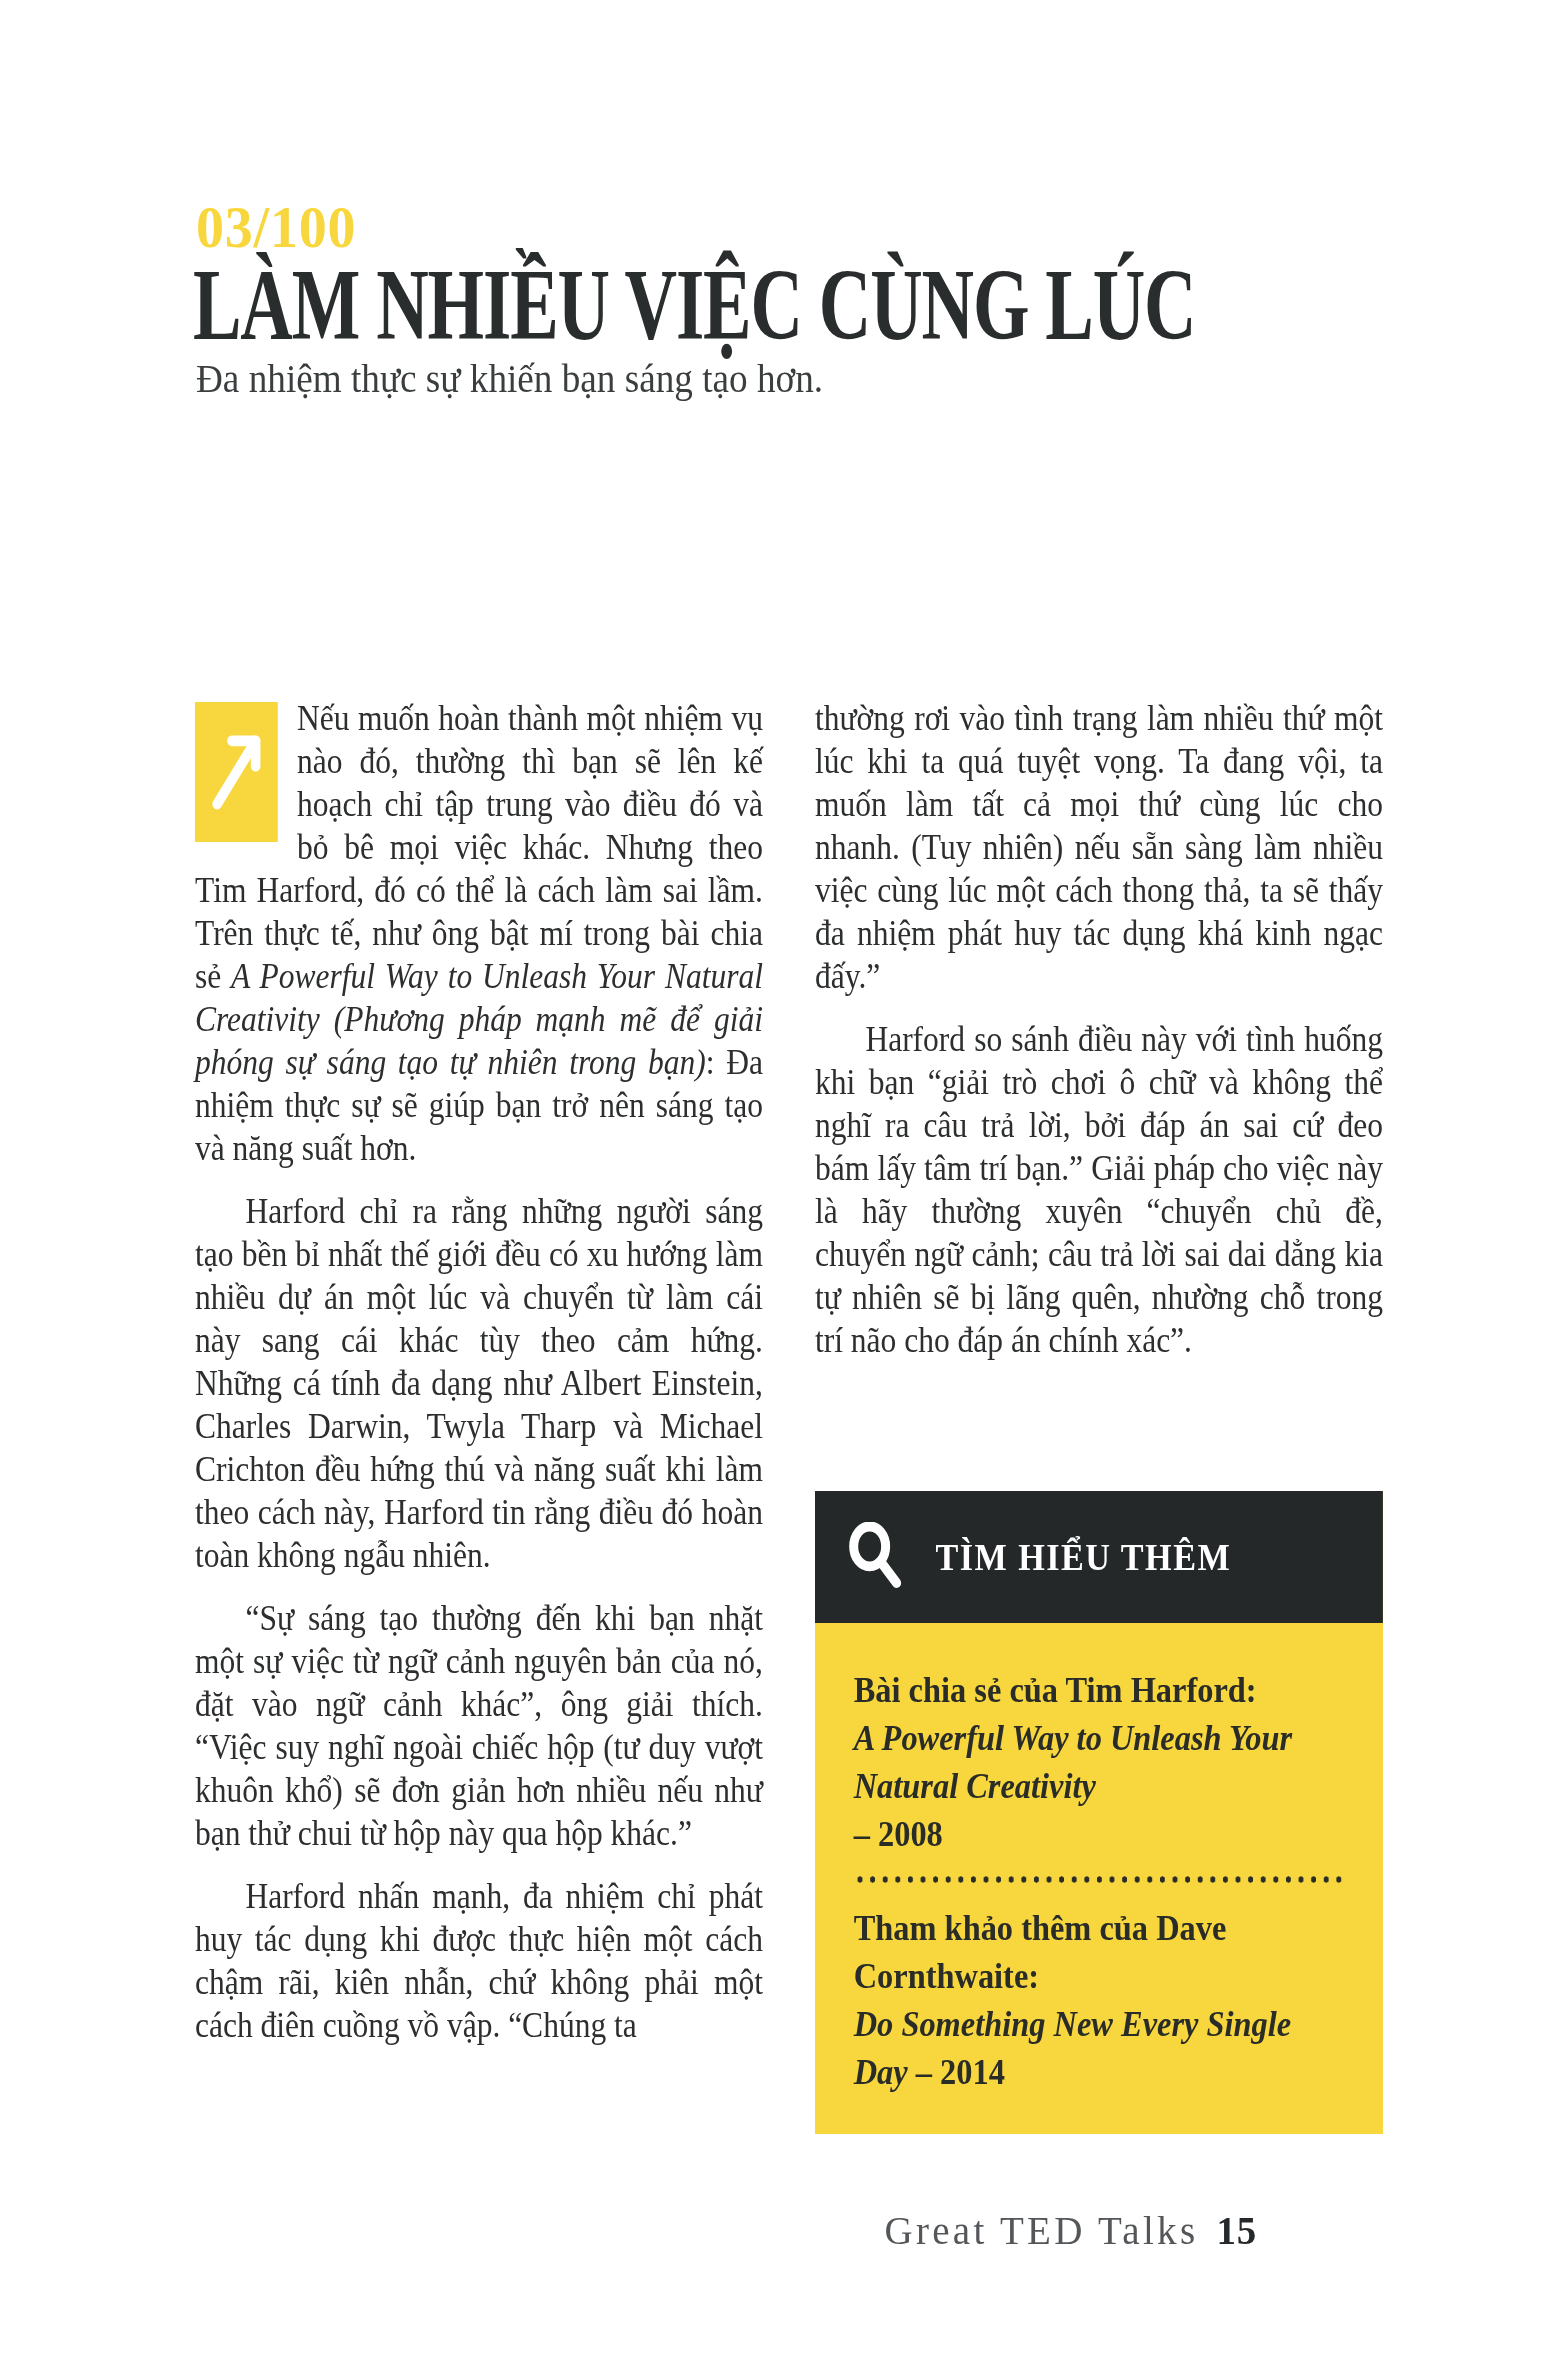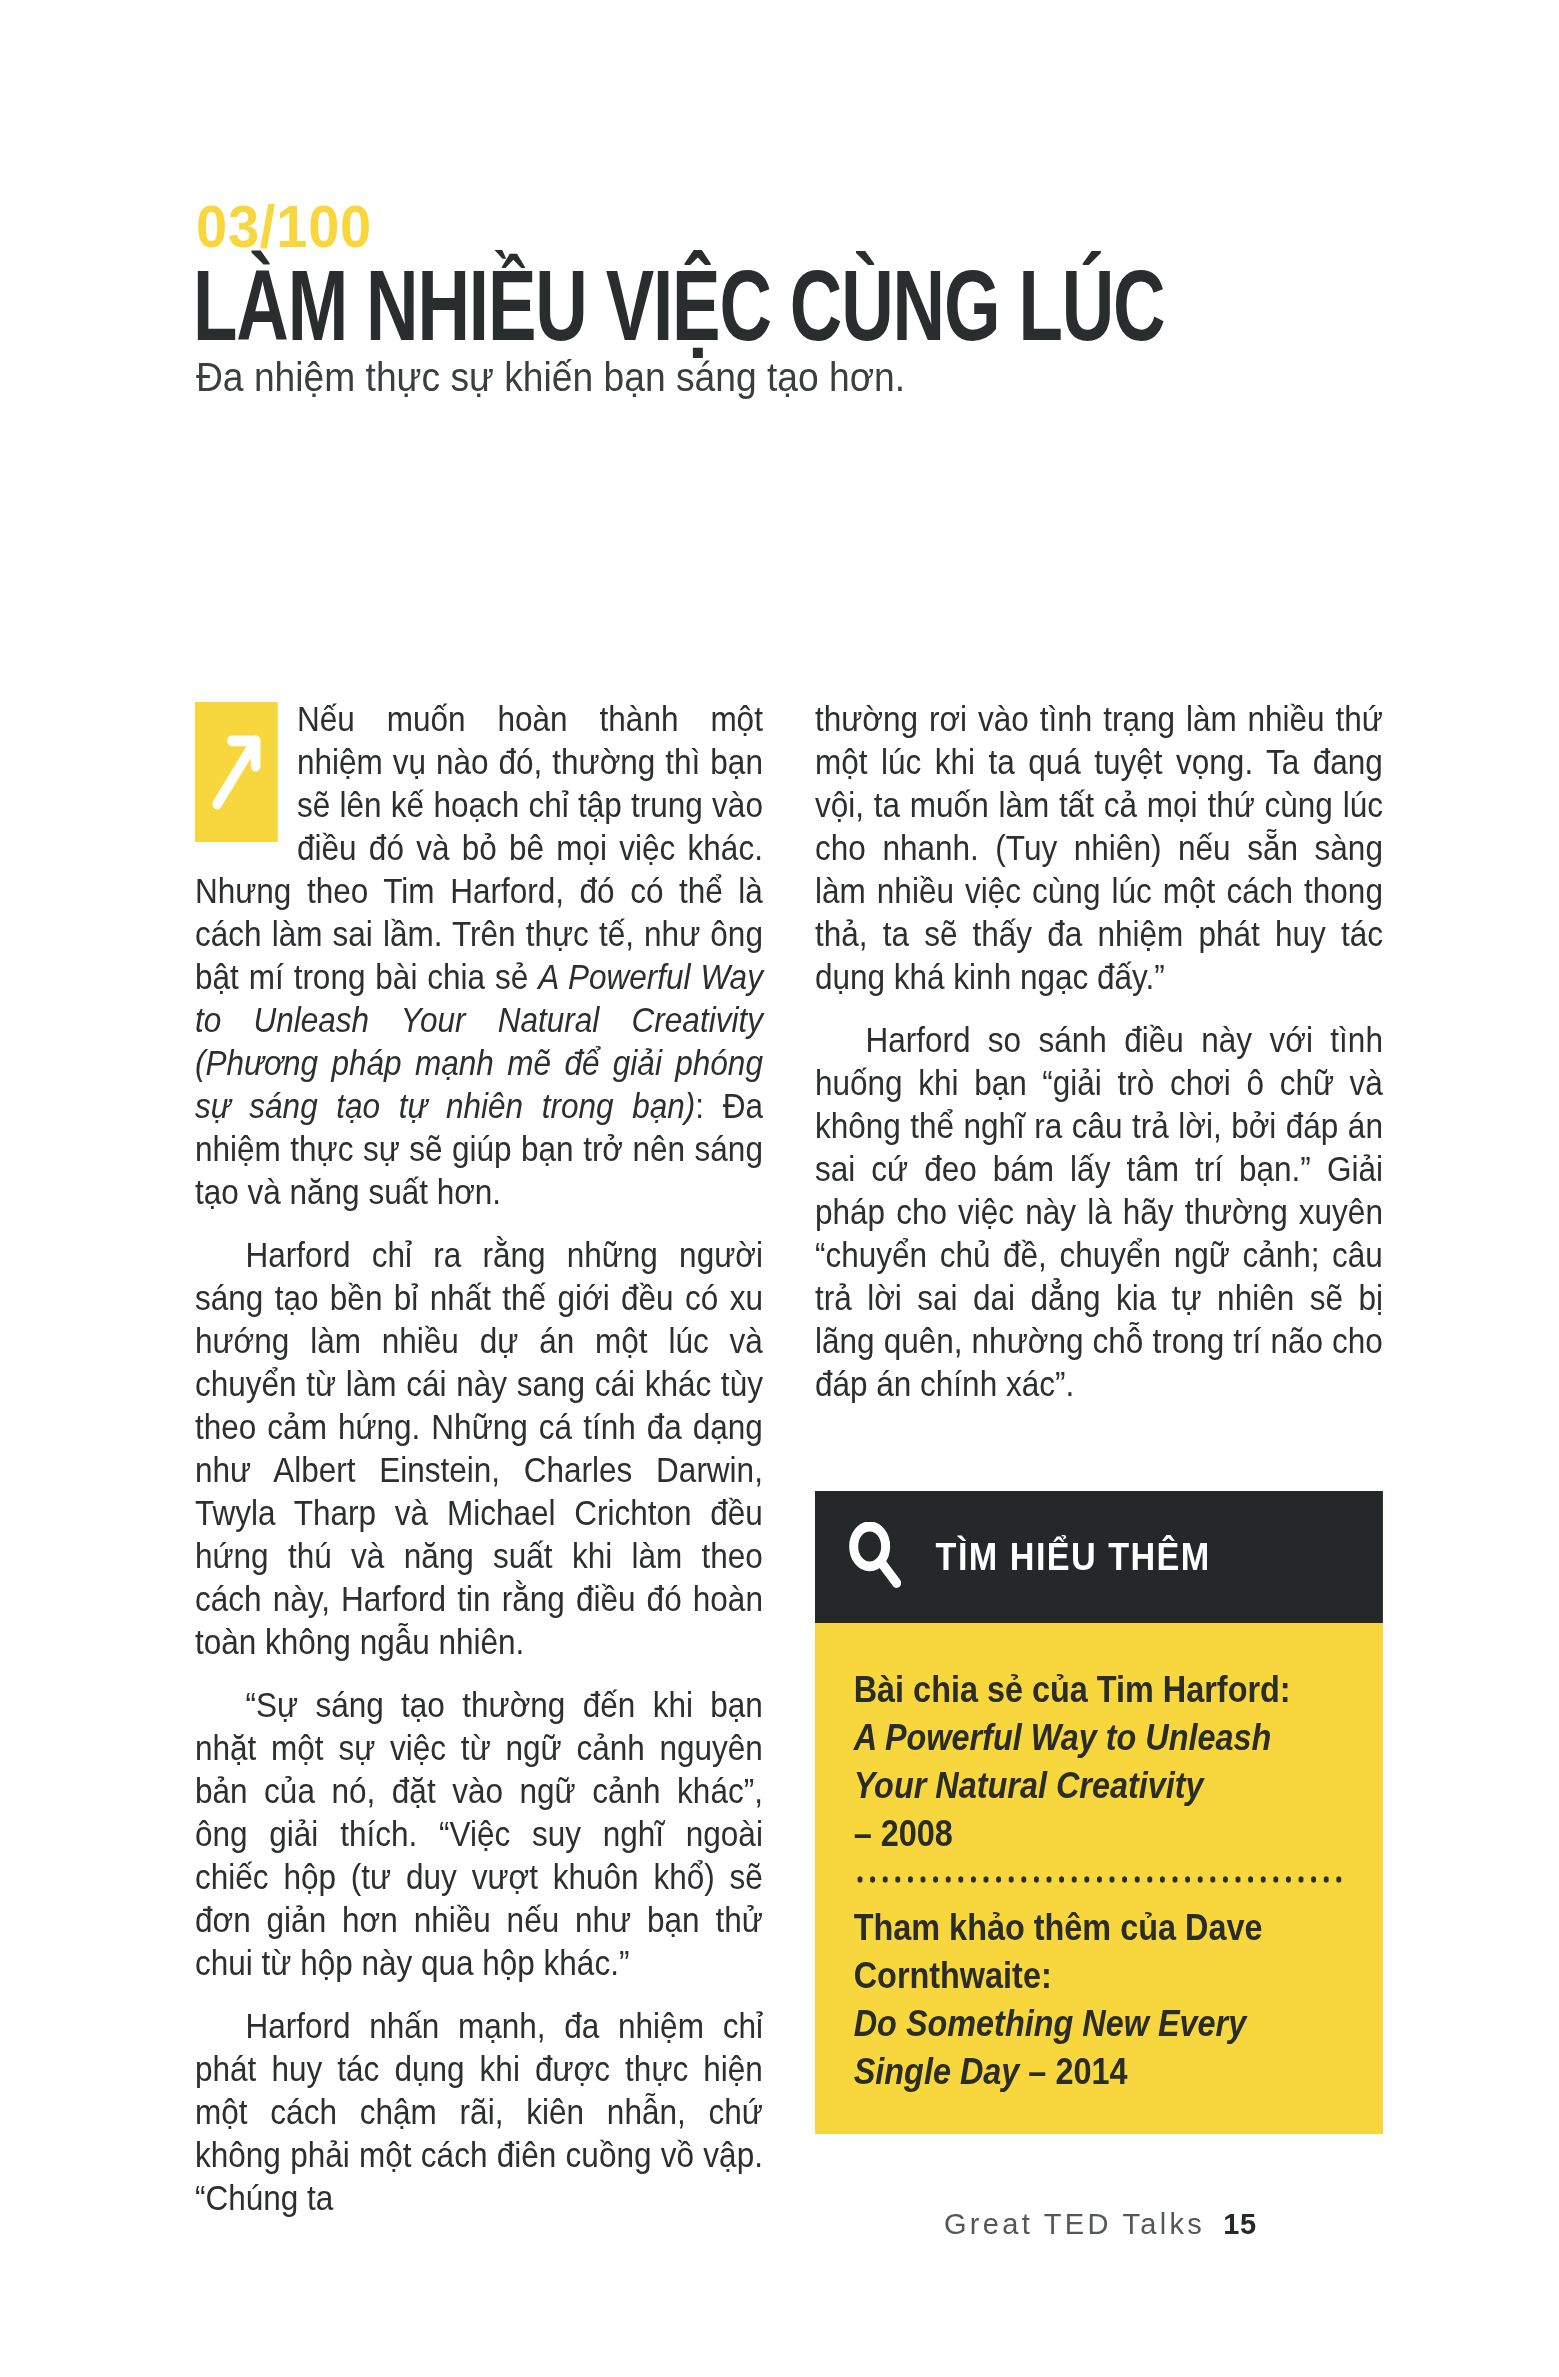--- a/index.html
+++ b/index.html
@@ -1,18 +1,18 @@
 <!DOCTYPE html>
 <html lang="vi" style="font-size:13.2px"><head>
 <meta charset="utf-8">
 <style>
   html,body{margin:0;padding:0;background:#ffffff;}
   .page{
     position:relative;width:1434px;height:2377px;background:#ffffff;
-    font-family:Liberation Sans, sans-serif;color:#2C2E2F;overflow:hidden;
+    font-family:Liberation Serif, serif;color:#2C2E2F;overflow:hidden;
   }
   
   .issue{
     position:absolute;left:196px;top:193px;font-size:59px;font-weight:700;
     color:#F8D73E;letter-spacing:0.8px;transform:scaleX(.95);transform-origin:left top;
     white-space:nowrap;
   }
   .title{
     position:absolute;left:193px;top:247px;font-size:101px;font-weight:700;
     color:#2A2D2E;letter-spacing:-1.6px;transform:scaleX(.72);transform-origin:left top;
@@ -54,21 +54,21 @@
   .fm-item{font-size:36px;line-height:48px;font-weight:700;color:#2A2C27;}
   .fm-year{font-style:normal;}
   .dotted-rule{
     height:6.6px;margin:18px 0 21.4px 0;
     background-image:radial-gradient(circle,#2A2C27 2.8px,rgba(0,0,0,0) 3.2px);
     background-size:14px 6.6px;background-repeat:repeat-x;background-position:left center;
   }
   
   .footer{
     position:absolute;top:2208px;left:0;right:177px;text-align:right;
-    font-size:29px;
+    font-size:39px;
   }
   .footer .book{color:#54575A;letter-spacing:3.3px;font-weight:400;}
   .footer .pageno{color:#26292B;font-weight:700;margin-left:18px;letter-spacing:0.8px;}
 </style>
 </head>
 <body>
 
 <div class="page">
 
   <div class="issue">03/100</div>

